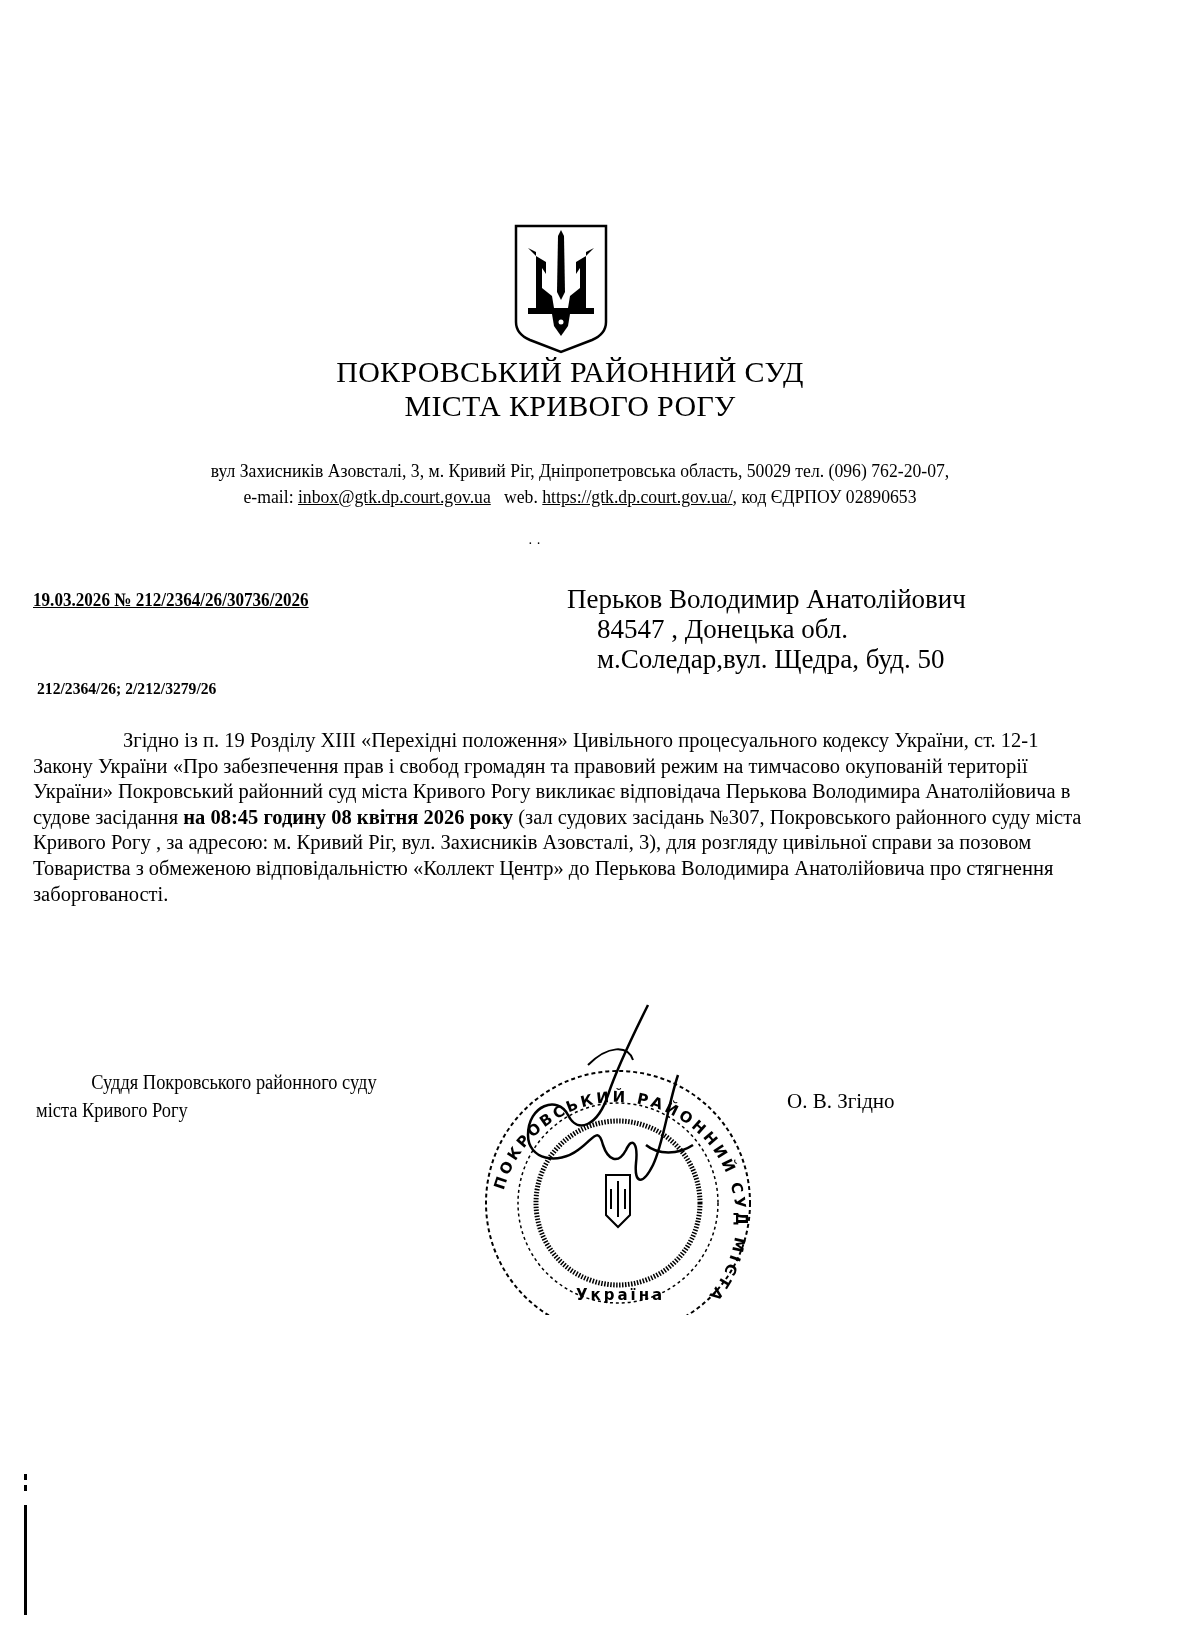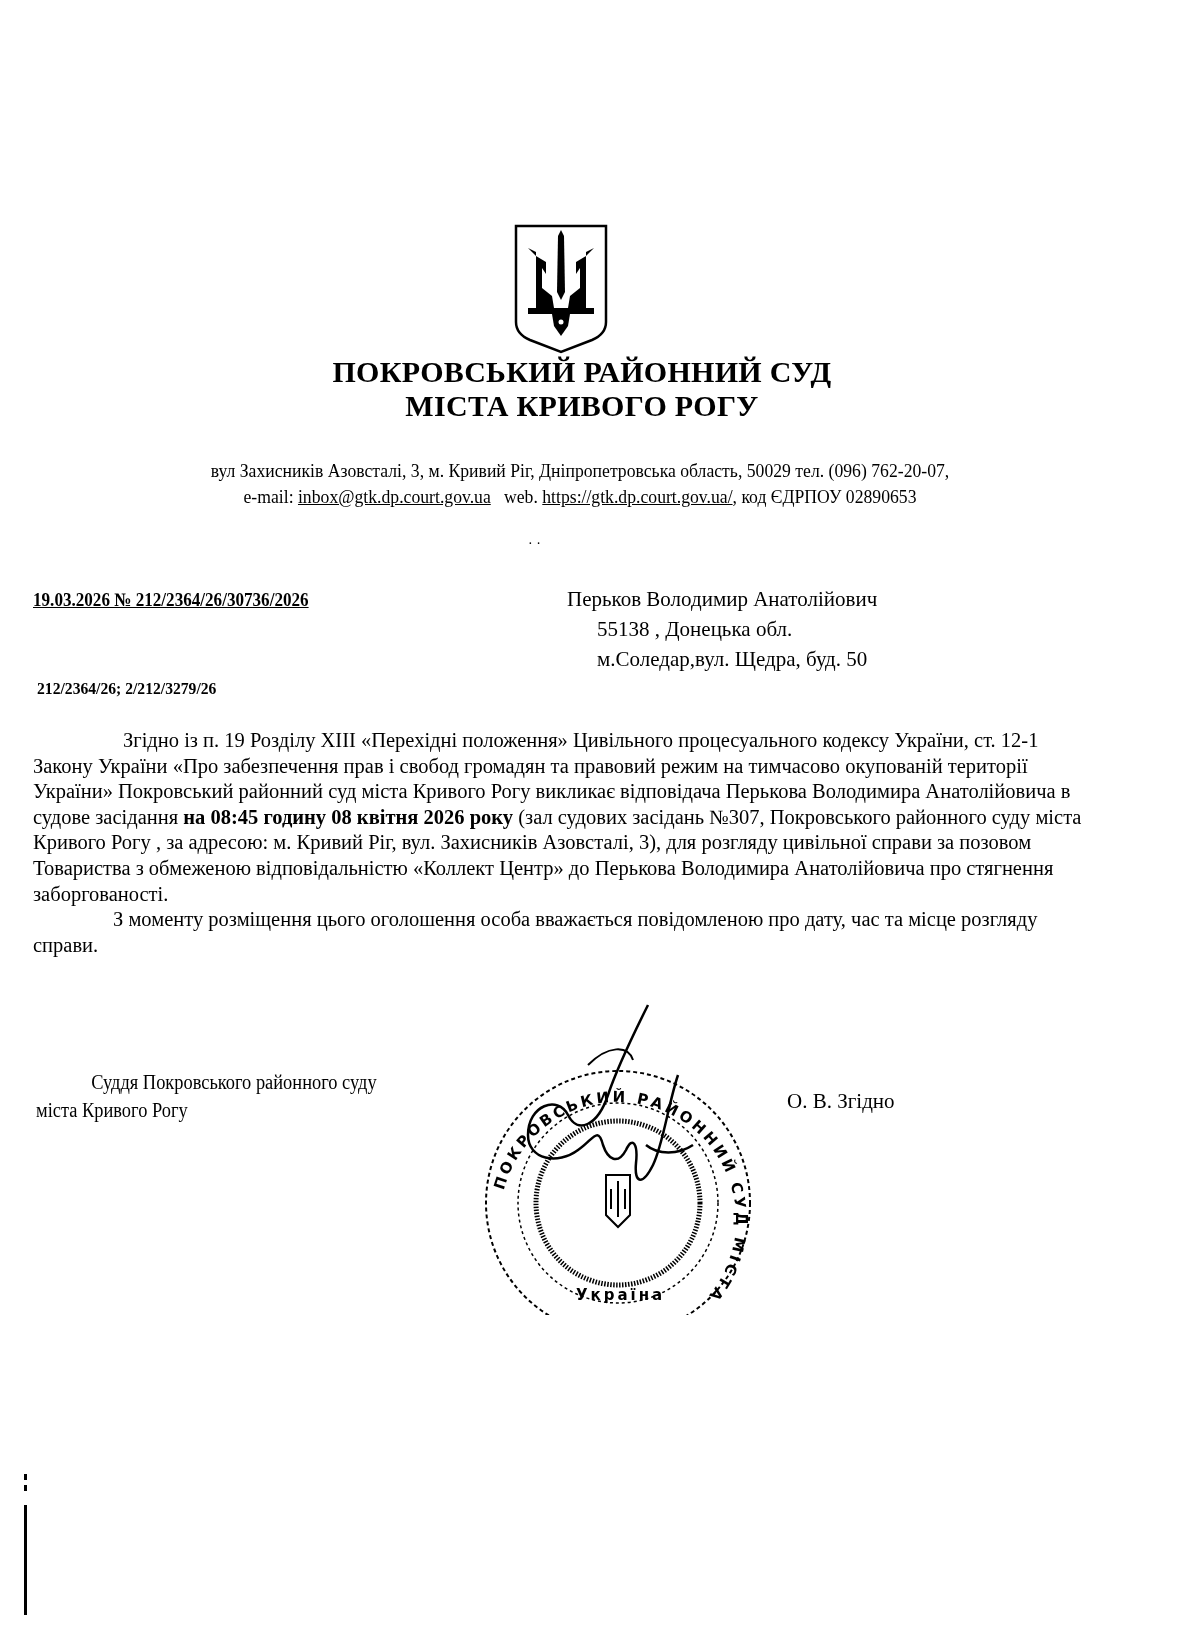--- a/index.html
+++ b/index.html
@@ -3,38 +3,38 @@
   <meta charset="utf-8">
   <style>
     html, body { margin: 0; padding: 0; background: #ffffff; }
     body {
       width: 1187px; height: 1630px; position: relative; overflow: hidden;
       font-family: "Liberation Serif", "DejaVu Serif", serif; color: #000;
     }
     .abs { position: absolute; }
     .emblem { left: 512px; top: 222px; width: 98px; height: 132px; }
     .court-title {
-      left: 12px; width: 1140px; text-align: center; font-weight: bold;
+      left: 0; width: 1140px; text-align: center; font-weight: normal;
       font-size: 30px; letter-spacing: 0.3px; line-height: 34px;
     }
     .t1 { top: 355px; }
     .t2 { top: 389px; }
     .contacts {
       left: 40px; width: 1080px; text-align: center; font-size: 19px; line-height: 26px;
       transform: scaleX(0.93); transform-origin: center;
     }
     .c1 { top: 458px; }
     .c2 { top: 484px; }
     .u { text-decoration: underline; }
     .dots { left: 528px; top: 536px; font-size: 14px; }
     .outnum {
       left: 33px; top: 589px; font-size: 19px; font-weight: bold; text-decoration: underline;
       transform: scaleX(0.9); transform-origin: left;
     }
-    .recip { font-size: 21px; line-height: 30px; }
+    .recip { font-size: 27px; line-height: 30px; }
     .r1 { left: 567px; top: 584px; }
     .r2 { left: 597px; top: 614px; }
     .r3 { left: 597px; top: 644px; }
     .cases { left: 37px; top: 679px; font-size: 17px; font-weight: bold; transform: scaleX(0.92); transform-origin: left; }
     .body-text {
       left: 33px; top: 728px; width: 1070px; font-size: 20.5px; line-height: 25.6px;
       text-align: left;
     }
     .body-text p { margin: 0; }
     .para1 { text-indent: 90px; }
@@ -69,28 +69,27 @@
 <div class="abs contacts c1">вул  Захисників Азовсталі, 3, м. Кривий Ріг,  Дніпропетровська область, 50029 тел. (096) 762-20-07,</div>
 <div class="abs contacts c2">
   <span>e-mail: </span><span class="u">inbox@gtk.dp.court.gov.ua</span>&nbsp;&nbsp;&nbsp;<span>web. </span><span class="u">https://gtk.dp.court.gov.ua/</span><span>, код ЄДРПОУ 02890653</span>
 </div>
 
 <div class="abs dots">·  ·</div>
 
 <div class="abs outnum">19.03.2026 № 212/2364/26/30736/2026</div>
 
 <div class="abs recip r1">Перьков Володимир Анатолійович</div>
-<div class="abs recip r2">55138 ,  Донецька обл.</div>
+<div class="abs recip r2">84547 ,  Донецька обл.</div>
 <div class="abs recip r3">м.Соледар,вул. Щедра, буд. 50</div>
 
 <div class="abs cases">212/2364/26; 2/212/3279/26</div>
 
 <div class="abs body-text">
   <p class="para1"><span>Згідно із п. 19 Розділу XIII «Перехідні положення» Цивільного процесуального кодексу України,  ст. 12-1 Закону України «Про забезпечення прав і свобод громадян та правовий режим на тимчасово окупованій території України» Покровський районний суд міста Кривого Рогу викликає відповідача Перькова Володимира Анатолійовича в судове засідання </span><span class="b">на 08:45 годину 08 квітня  2026 року</span><span> (зал судових засідань №307, Покровського районного суду міста Кривого Рогу , за адресою: м. Кривий Ріг, вул. Захисників Азовсталі, 3), для розгляду цивільної справи за позовом Товариства з обмеженою відповідальністю «Коллект Центр» до Перькова Володимира Анатолійовича про стягнення заборгованості.</span></p>
-  <p class="para2">З моменту розміщення цього оголошення особа вважається повідомленою про дату, час та місце розгляду справи.</p>
 </div>
 
 <div class="abs signer">
   <div class="l1">Суддя  Покровського районного суду</div>
   <div>міста Кривого Рогу</div>
 </div>
 
 <svg class="abs stamp" viewBox="0 0 300 330">
   <defs>
     <path id="outerArc" d="M150 235 m-118 0 a118 118 0 1 1 236 0 a118 118 0 1 1 -236 0"></path>

